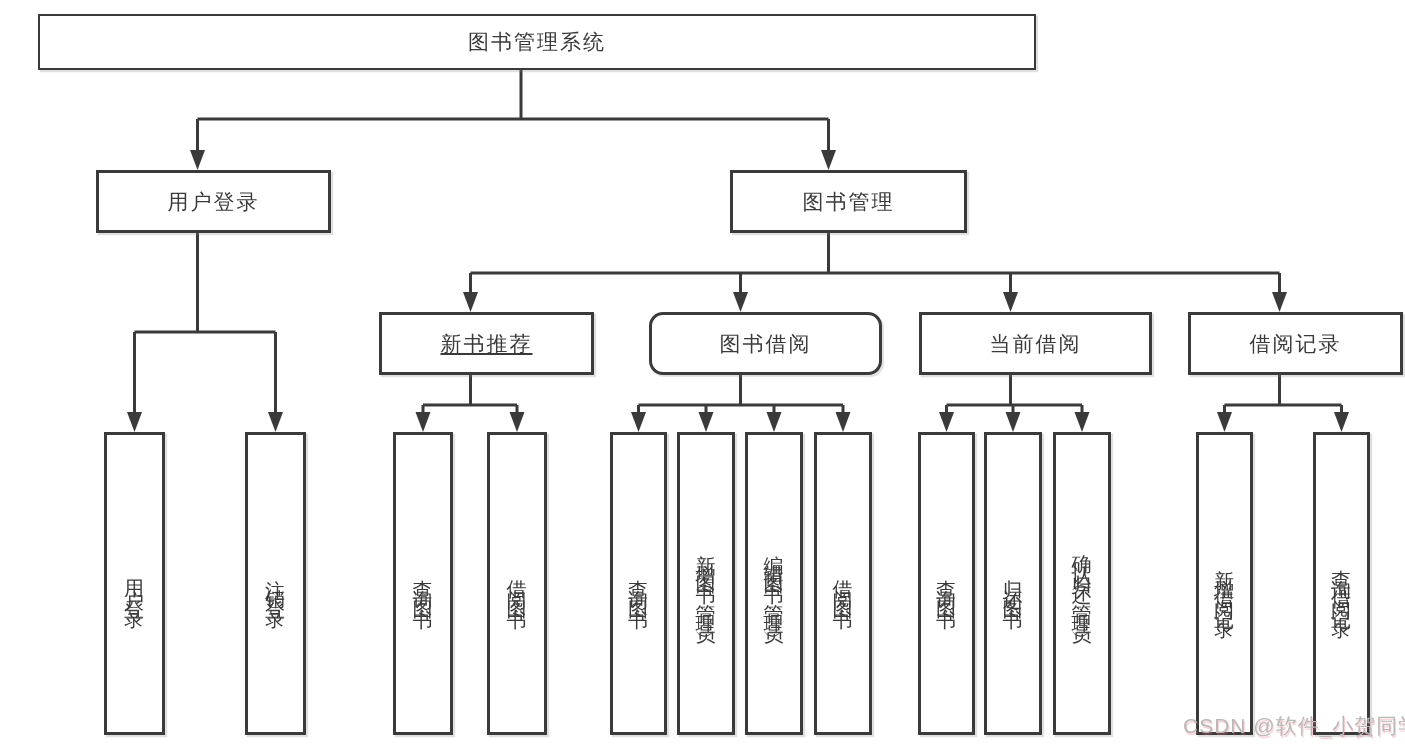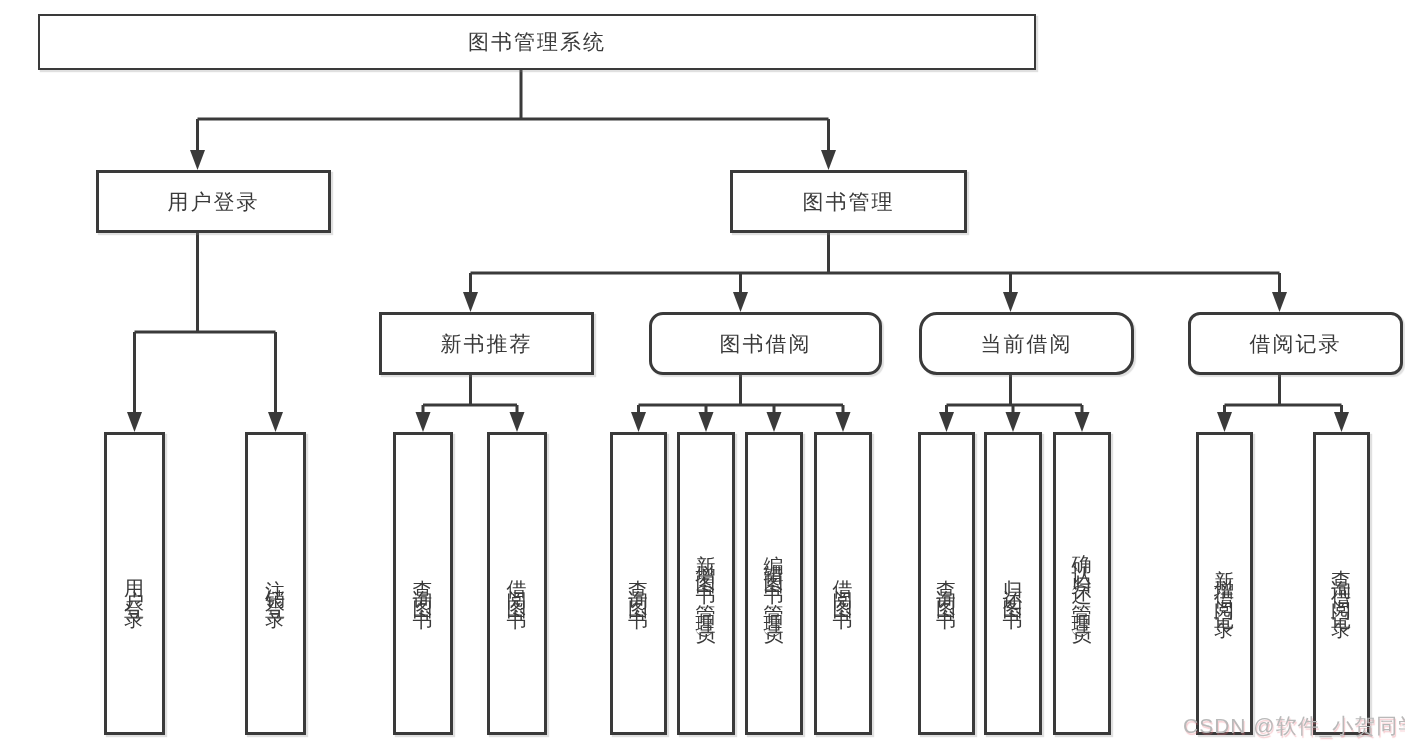--- a/index.html
+++ b/index.html
@@ -107,24 +107,24 @@
       <polygon points="1217,412 1232,412 1224.5,432"></polygon>
       <polygon points="1334,412 1349,412 1341.5,432"></polygon>
     </g>
   </svg>
 
   <div class="node h-node root-node" style="left:22px; top:14px; width:998px; height:56px;">图书管理系统</div>
 
   <div class="node h-node" style="left:80px; top:170px; width:235px; height:63px;">用户登录</div>
   <div class="node h-node" style="left:714px; top:170px; width:237px; height:63px;">图书管理</div>
 
-  <div class="node h-node" style="left:363px; top:312px; width:215px; height:63px;">新书推荐</div>
+  <div class="node h-node" style="left:363px; top:312px; width:215px; height:63px;text-decoration:underline;">新书推荐</div>
   <div class="node h-node" style="left:633px; top:312px; width:233px; height:63px;border-radius:14px;">图书借阅</div>
-  <div class="node h-node" style="left:903px; top:312px; width:215px; height:63px;border-radius:18px;">当前借阅</div>
-  <div class="node h-node" style="left:1172px; top:312px; width:215px; height:63px;border-radius:12px;">借阅记录</div>
+  <div class="node h-node" style="left:903px; top:312px; width:233px; height:63px;">当前借阅</div>
+  <div class="node h-node" style="left:1172px; top:312px; width:215px; height:63px;">借阅记录</div>
 
   <div class="node v-node" style="left:104px; top:432px; width:61px; height:303px;">用户登录</div>
   <div class="node v-node" style="left:245px; top:432px; width:61px; height:303px;">注销登录</div>
 
   <div class="node v-node" style="left:393px; top:432px; width:60px; height:303px;">查询图书</div>
   <div class="node v-node" style="left:487px; top:432px; width:60px; height:303px;">借阅图书</div>
 
   <div class="node v-node" style="left:610px; top:432px; width:57px; height:303px;">查询图书</div>
   <div class="node v-node" style="left:677px; top:432px; width:58px; height:303px;">新增图书（管理员）</div>
   <div class="node v-node" style="left:745px; top:432px; width:58px; height:303px;">编辑图书（管理员）</div>

